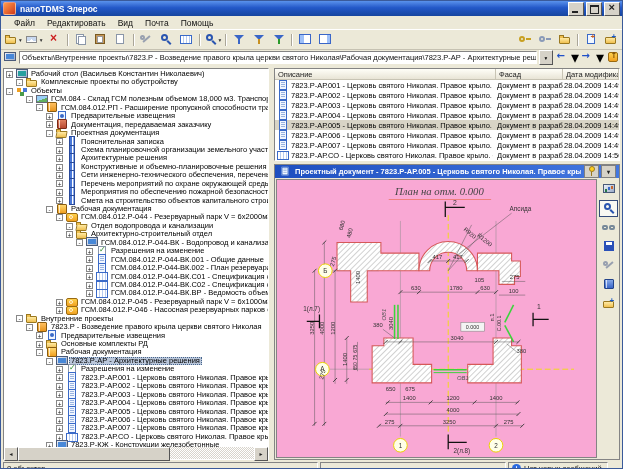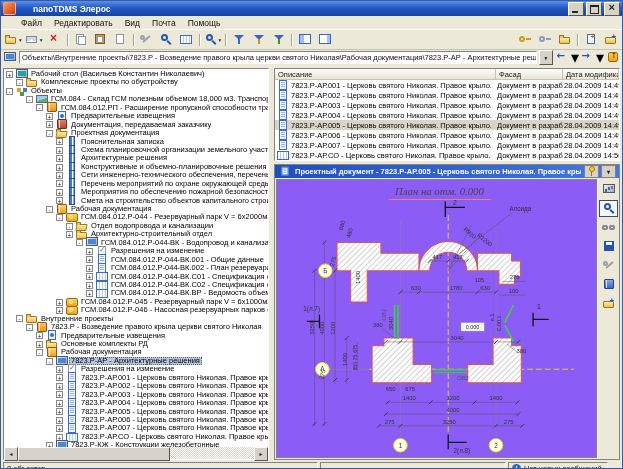--- a/index.html
+++ b/index.html
@@ -1,33 +1,33 @@
 <!DOCTYPE html>
 <html><head>
 <meta charset="utf-8">
 <style>
   html,body{margin:0;padding:0;background:#9aa4b4}
   #win{position:relative;width:623px;height:469px;box-sizing:border-box;background:#ece9d8;
        border:1px solid #3a5a9a;font-family:"Liberation Sans",sans-serif;overflow:hidden;
        -webkit-font-smoothing:antialiased}
   
-  .titlebar{height:15px;display:flex;align-items:center;gap:17px;padding:0 2px;
+  .titlebar{height:15px;display:flex;align-items:center;gap:4px;padding:0 2px;
     background:linear-gradient(180deg,#5a92ec,#2358c8 45%,#16459f);color:#fff;
     font-size:8.5px;font-weight:bold}
   .appicon{width:11px;height:11px;flex:none;border-radius:2px;
     background:linear-gradient(135deg,#ff9a4a,#d03a1a);border:1px solid rgba(255,255,255,.4)}
   .wbtns{margin-left:auto;display:flex;gap:2px}
   .wbtn{width:14px;height:12px;background:#d6d2c8;border:1px solid;border-color:#fff #555 #555 #fff;
     position:relative}
   .wbtn.min::before{content:"";position:absolute;left:3px;bottom:2px;width:6px;height:2px;background:#222}
   .wbtn.max::before{content:"";position:absolute;left:3px;top:2px;width:7px;height:6px;
     border:1px solid #222;border-top-width:2px}
   .wbtn.cls::before{content:"×";position:absolute;left:3.5px;top:-2px;font:bold 11px "Liberation Sans",sans-serif;color:#222}
   
-  .menubar{height:13px;display:flex;align-items:center;font-size:8.5px;padding-left:14px;color:#111}
+  .menubar{height:13px;display:flex;align-items:center;font-size:8.5px;padding-left:7px;color:#111}
   .menu-item{padding:0 6px}
   .toolbar{height:17px;display:flex;align-items:center;gap:1px;padding:1px 2px;
     border-top:1px solid #fff;border-bottom:1px solid #c6c2b2}
   .tbtn{height:15px;min-width:17px;display:flex;align-items:center;justify-content:center;border:1px solid transparent}
   .tbtn .dd{font-size:5.5px;color:#333;margin-left:1px}
   .tsep{width:1px;height:12px;background:#aaa698;box-shadow:1px 0 0 #fff;margin:0 2px;flex:none}
   .tspace{flex:1}
   .addrbar{height:15px;display:flex;align-items:center;gap:2px;padding:0 2px 2px}
   .addr{flex:1;height:13px;box-sizing:border-box;background:#fff;border:1px solid;
     border-color:#848484 #fff #fff #848484;font-size:7.5px;display:flex;align-items:center;
@@ -61,21 +61,21 @@
   .lrow.sel{background:#d8d4c6}
   .lcell{display:flex;align-items:center;gap:1px;overflow:hidden;padding:0 3px 0 1px;box-sizing:border-box;flex:none}
   .splith{height:3px;flex:none}
   
   .preview{flex:1;display:flex;flex-direction:column;border:1px solid #848484;background:#ece9d8;min-height:0}
   .phead{height:13px;flex:none;display:flex;align-items:center;gap:3px;padding:0 3px;
     background:linear-gradient(90deg,#1e4fc0,#4377e0);color:#fff;font-size:7.5px;font-weight:bold;overflow:hidden;white-space:nowrap}
   .phbtn{margin-left:auto;display:flex;gap:2px;flex:none}
   .pbtn{width:13px;height:11px;background:#d6d2c8;border:1px solid #808080;display:flex;align-items:center;justify-content:center;font-size:6px;color:#222}
   .pbody{flex:1;display:flex;min-height:0}
-  .canvas{flex:1;background:#8b5cf6;border:1px solid #848484;margin:1px;min-width:0}
+  .canvas{flex:1;background:#f9a8d4;border:1px solid #848484;margin:1px;min-width:0}
   .canvas svg{width:100%;height:100%;display:block}
   .ptools{width:21px;flex:none;display:flex;flex-direction:column;align-items:center;gap:2px;padding-top:3px}
   .ptool{width:17px;height:15px;display:flex;align-items:center;justify-content:center;border:1px solid transparent}
   .ptool.active{background:#f8f8f2;border-color:#334a7a}
   
   .statusbar{height:17px;display:flex;gap:2px;padding:2px;box-sizing:border-box;align-items:stretch}
   .spanel{border:1px solid;border-color:#848484 #fff #fff #848484;font-size:7.5px;display:flex;
     align-items:center;gap:3px;padding:0 3px;box-sizing:border-box;color:#111;overflow:hidden;white-space:nowrap}
   .grip{width:10px;background:
     linear-gradient(135deg,transparent 50%,#999 50%) no-repeat 2px 10px/4px 4px,

